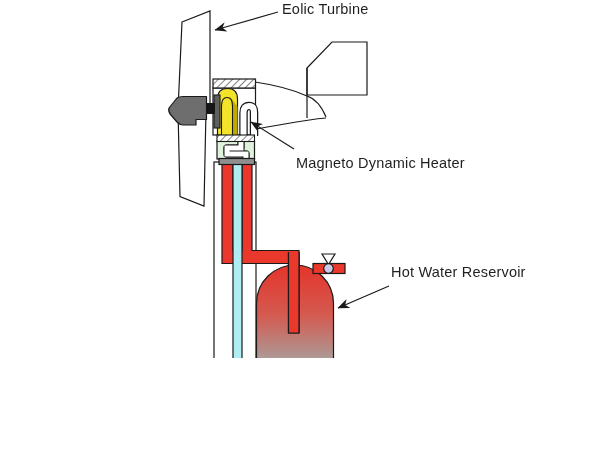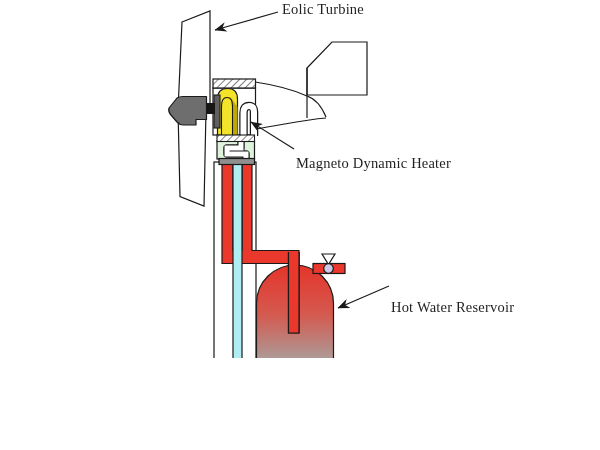--- a/index.html
+++ b/index.html
@@ -4,21 +4,21 @@
 <style>
   :root{
     --outline:#1a1a1a; --hot-red:#ea382d; --cold-cyan:#aeeef2;
     --generator-yellow:#f4e32b; --generator-shadow:#bfa800; --heater-green:#def2dc;
     --hub-gray:#6e6e6e; --flange-gray:#8f8f8f; --valve-lavender:#cfc9e8;
     --base-gray:#c8c8c8; --tank-top:#e5342a; --tank-hi:#d45a50; --tank-mid:#b2908c;
     --tank-lo:#a9d6cf; --tank-bottom:#b6f2ec; --label-text:#1f1f1f;
   }
   html,body{margin:0;padding:0;background:#fff;}
   #canvas{position:relative;width:600px;height:358px;background:#fff;overflow:hidden;
-          font-family:Liberation Serif, serif;border-radius:22px;}
+          font-family:Liberation Sans, sans-serif;border-radius:22px;}
   #canvas svg{position:absolute;left:0;top:0;}
   .label{position:absolute;font-size:14.5px;color:var(--label-text);white-space:nowrap;
          letter-spacing:0.2px;}
   .ol{stroke:var(--outline);stroke-width:1.2;}
   .nofill{fill:none;}
   .white{fill:#ffffff;}
   .arrowhead{fill:var(--outline);}
   .thin{stroke-width:1.1;}
 </style>
 </head>
@@ -101,14 +101,14 @@
     <path d="M169,108 L177,98 Q179.5,96.5 183,96.5 L206.5,96.5 L206.5,119.5 L196,119.5 L196,125
              L183,125 Q180,125 177,122 L170.5,114.5 Q168,111.5 169,108 Z" style="fill:var(--hub-gray);stroke-linejoin:round" class="ol"></path>
 
     <line x1="278" y1="12" x2="215" y2="30" class="ol nofill" marker-end="url(#arr)"></line>
     <line x1="294" y1="149" x2="251" y2="122" class="ol nofill" marker-end="url(#arr)"></line>
     <line x1="389" y1="286" x2="338" y2="308" class="ol nofill" marker-end="url(#arr)"></line>
   </svg>
 
   <div class="label" style="left:282px;top:1px;">Eolic Turbine</div>
   <div class="label" style="left:296px;top:155px;">Magneto Dynamic Heater</div>
-  <div class="label" style="left:391px;top:264px;margin-top:35px;">Hot Water Reservoir</div>
+  <div class="label" style="left:391px;top:264px;">Hot Water Reservoir</div>
 </div>
 
 </body></html>

